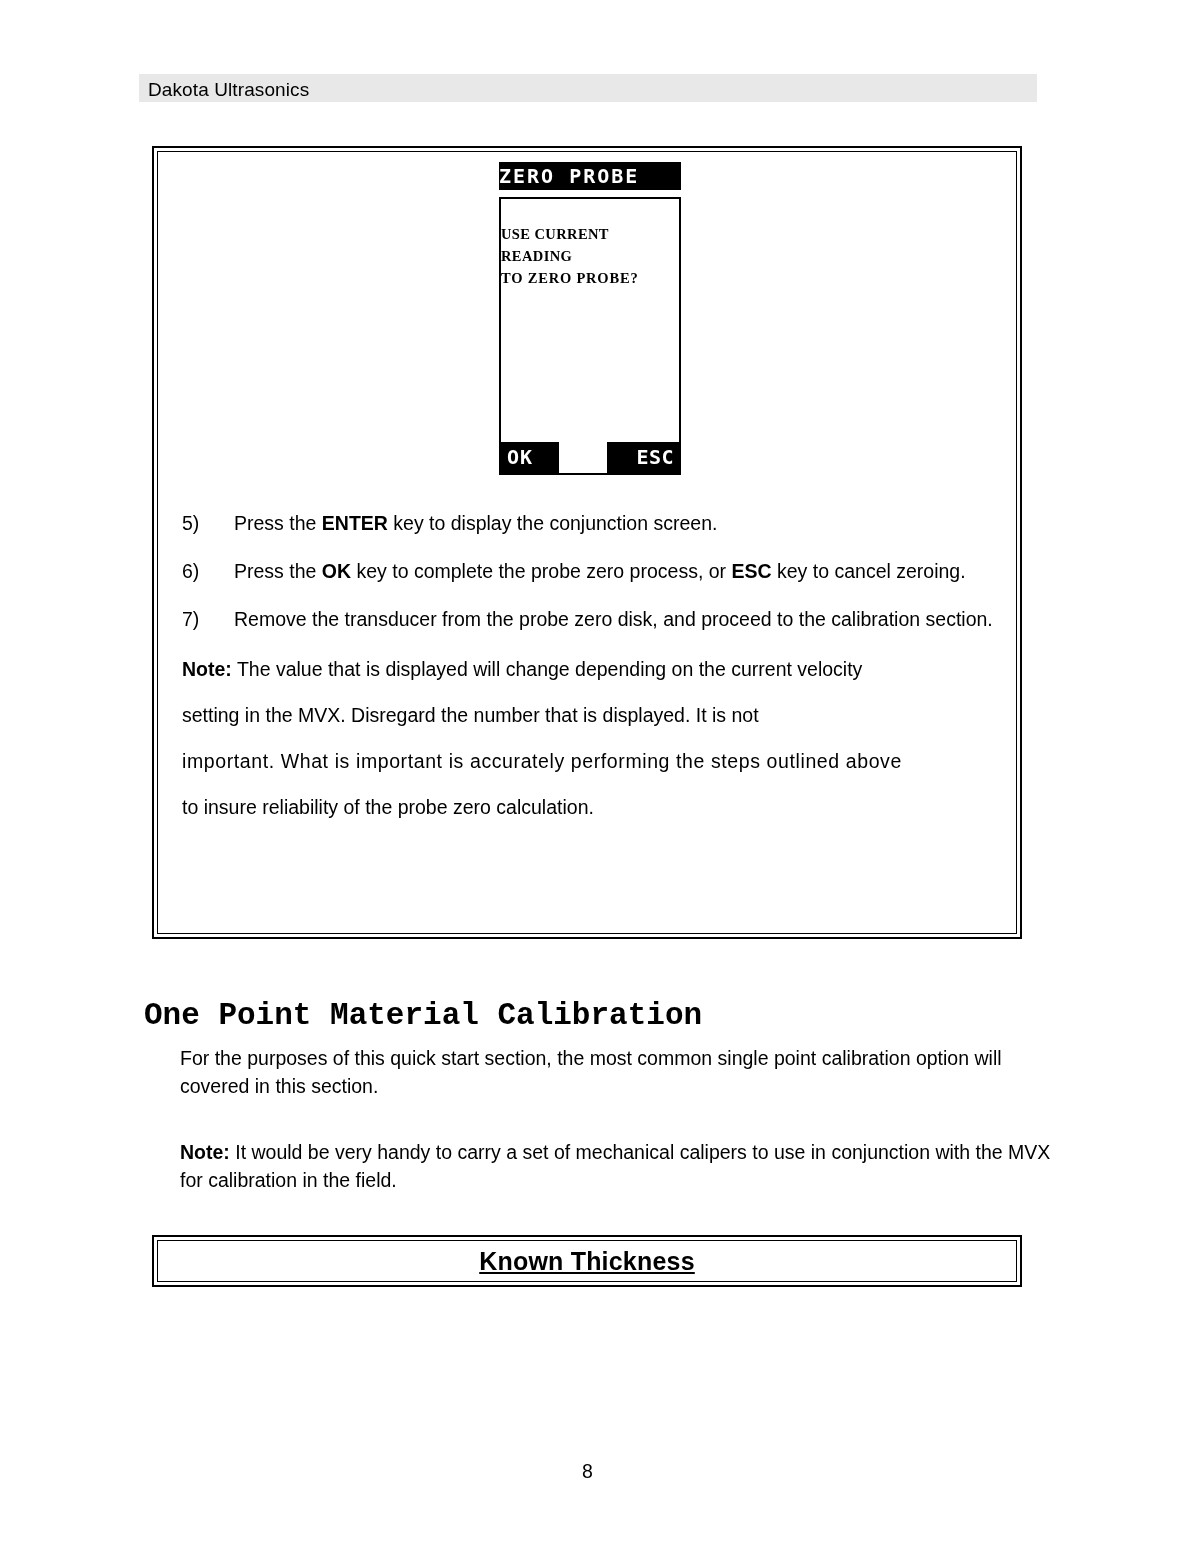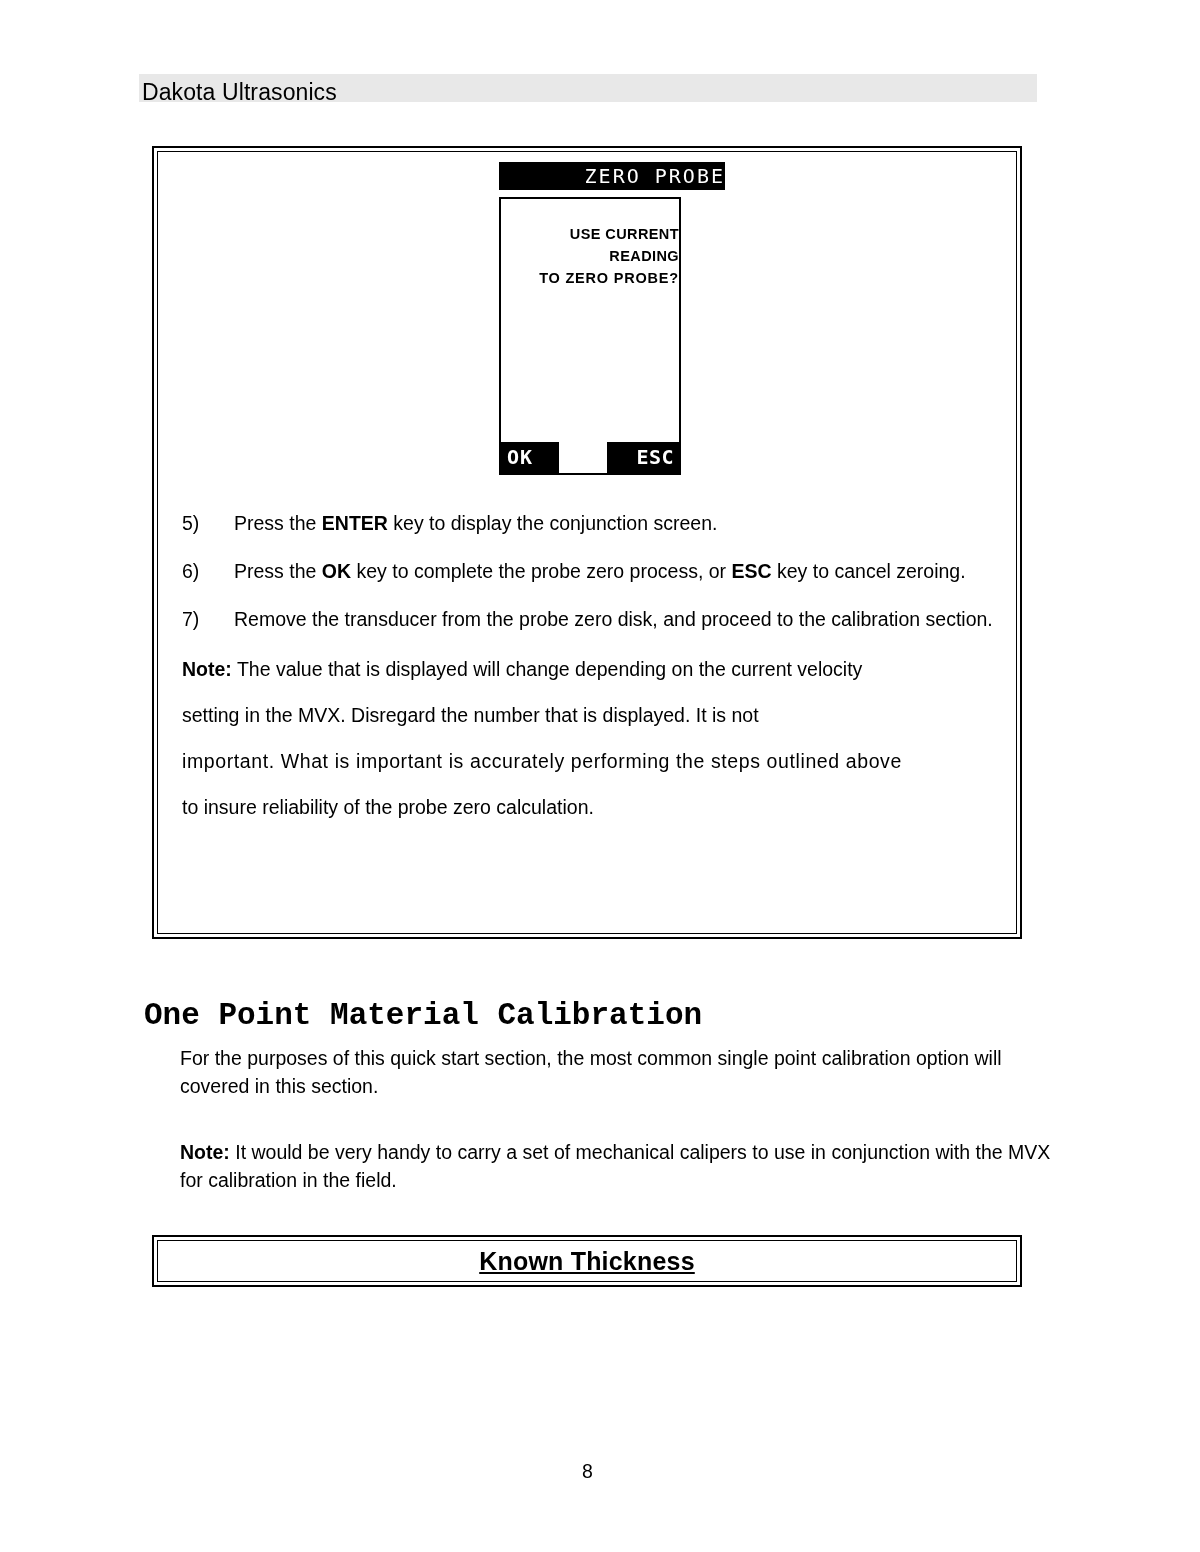--- a/index.html
+++ b/index.html
@@ -28,25 +28,25 @@
     left: 139px;
     top: 74px;
     width: 898px;
     height: 28px;
     background: #e8e8e8;
   }
   .header-title {
     position: absolute;
     left: 139px;
     top: 79px;
-    font-size: 23px;
+    font-size: 19px;
     font-weight: 400;
     letter-spacing: 0.1px;
     color: #000;
-    padding-left: 3px;
+    padding-left: 9px;
   }
 
   
   .content-box {
     position: absolute;
     left: 152px;
     top: 146px;
     width: 870px;
     height: 793px;
     border: 2px solid #000;
@@ -76,46 +76,45 @@
   .lcd-title {
     position: absolute;
     left: 15px;
     top: 0;
     width: 182px;
     height: 28px;
     background: #000;
     color: #fff;
     font-size: 20px;
     letter-spacing: 2px;
-    text-align: right;
+    text-align: left;
     line-height: 28px;
-    font-weight: 400;
-    padding-left: 44px;
+    font-weight: 700;
   }
   .lcd-body {
     position: absolute;
     left: 15px;
     top: 35px;
     width: 182px;
     height: 278px;
     border: 2px solid #000;
     box-sizing: border-box;
     background: #fff;
   }
   .lcd-msg {
     position: absolute;
     left: 0;
     top: 24px;
     width: 100%;
-    text-align: right;
+    text-align: left;
     font-size: 14.5px;
     font-weight: 700;
     letter-spacing: 0.4px;
     line-height: 22px;
-    font-family: Liberation Sans, sans-serif;
+    font-family: Liberation Serif, serif;
   }
   .lcd-msg .l2 { letter-spacing: 0.8px; }
   .lcd-btn {
     position: absolute;
     bottom: 0;
     height: 31px;
     background: #000;
     color: #fff;
     font-size: 20px;
     font-weight: 700;

